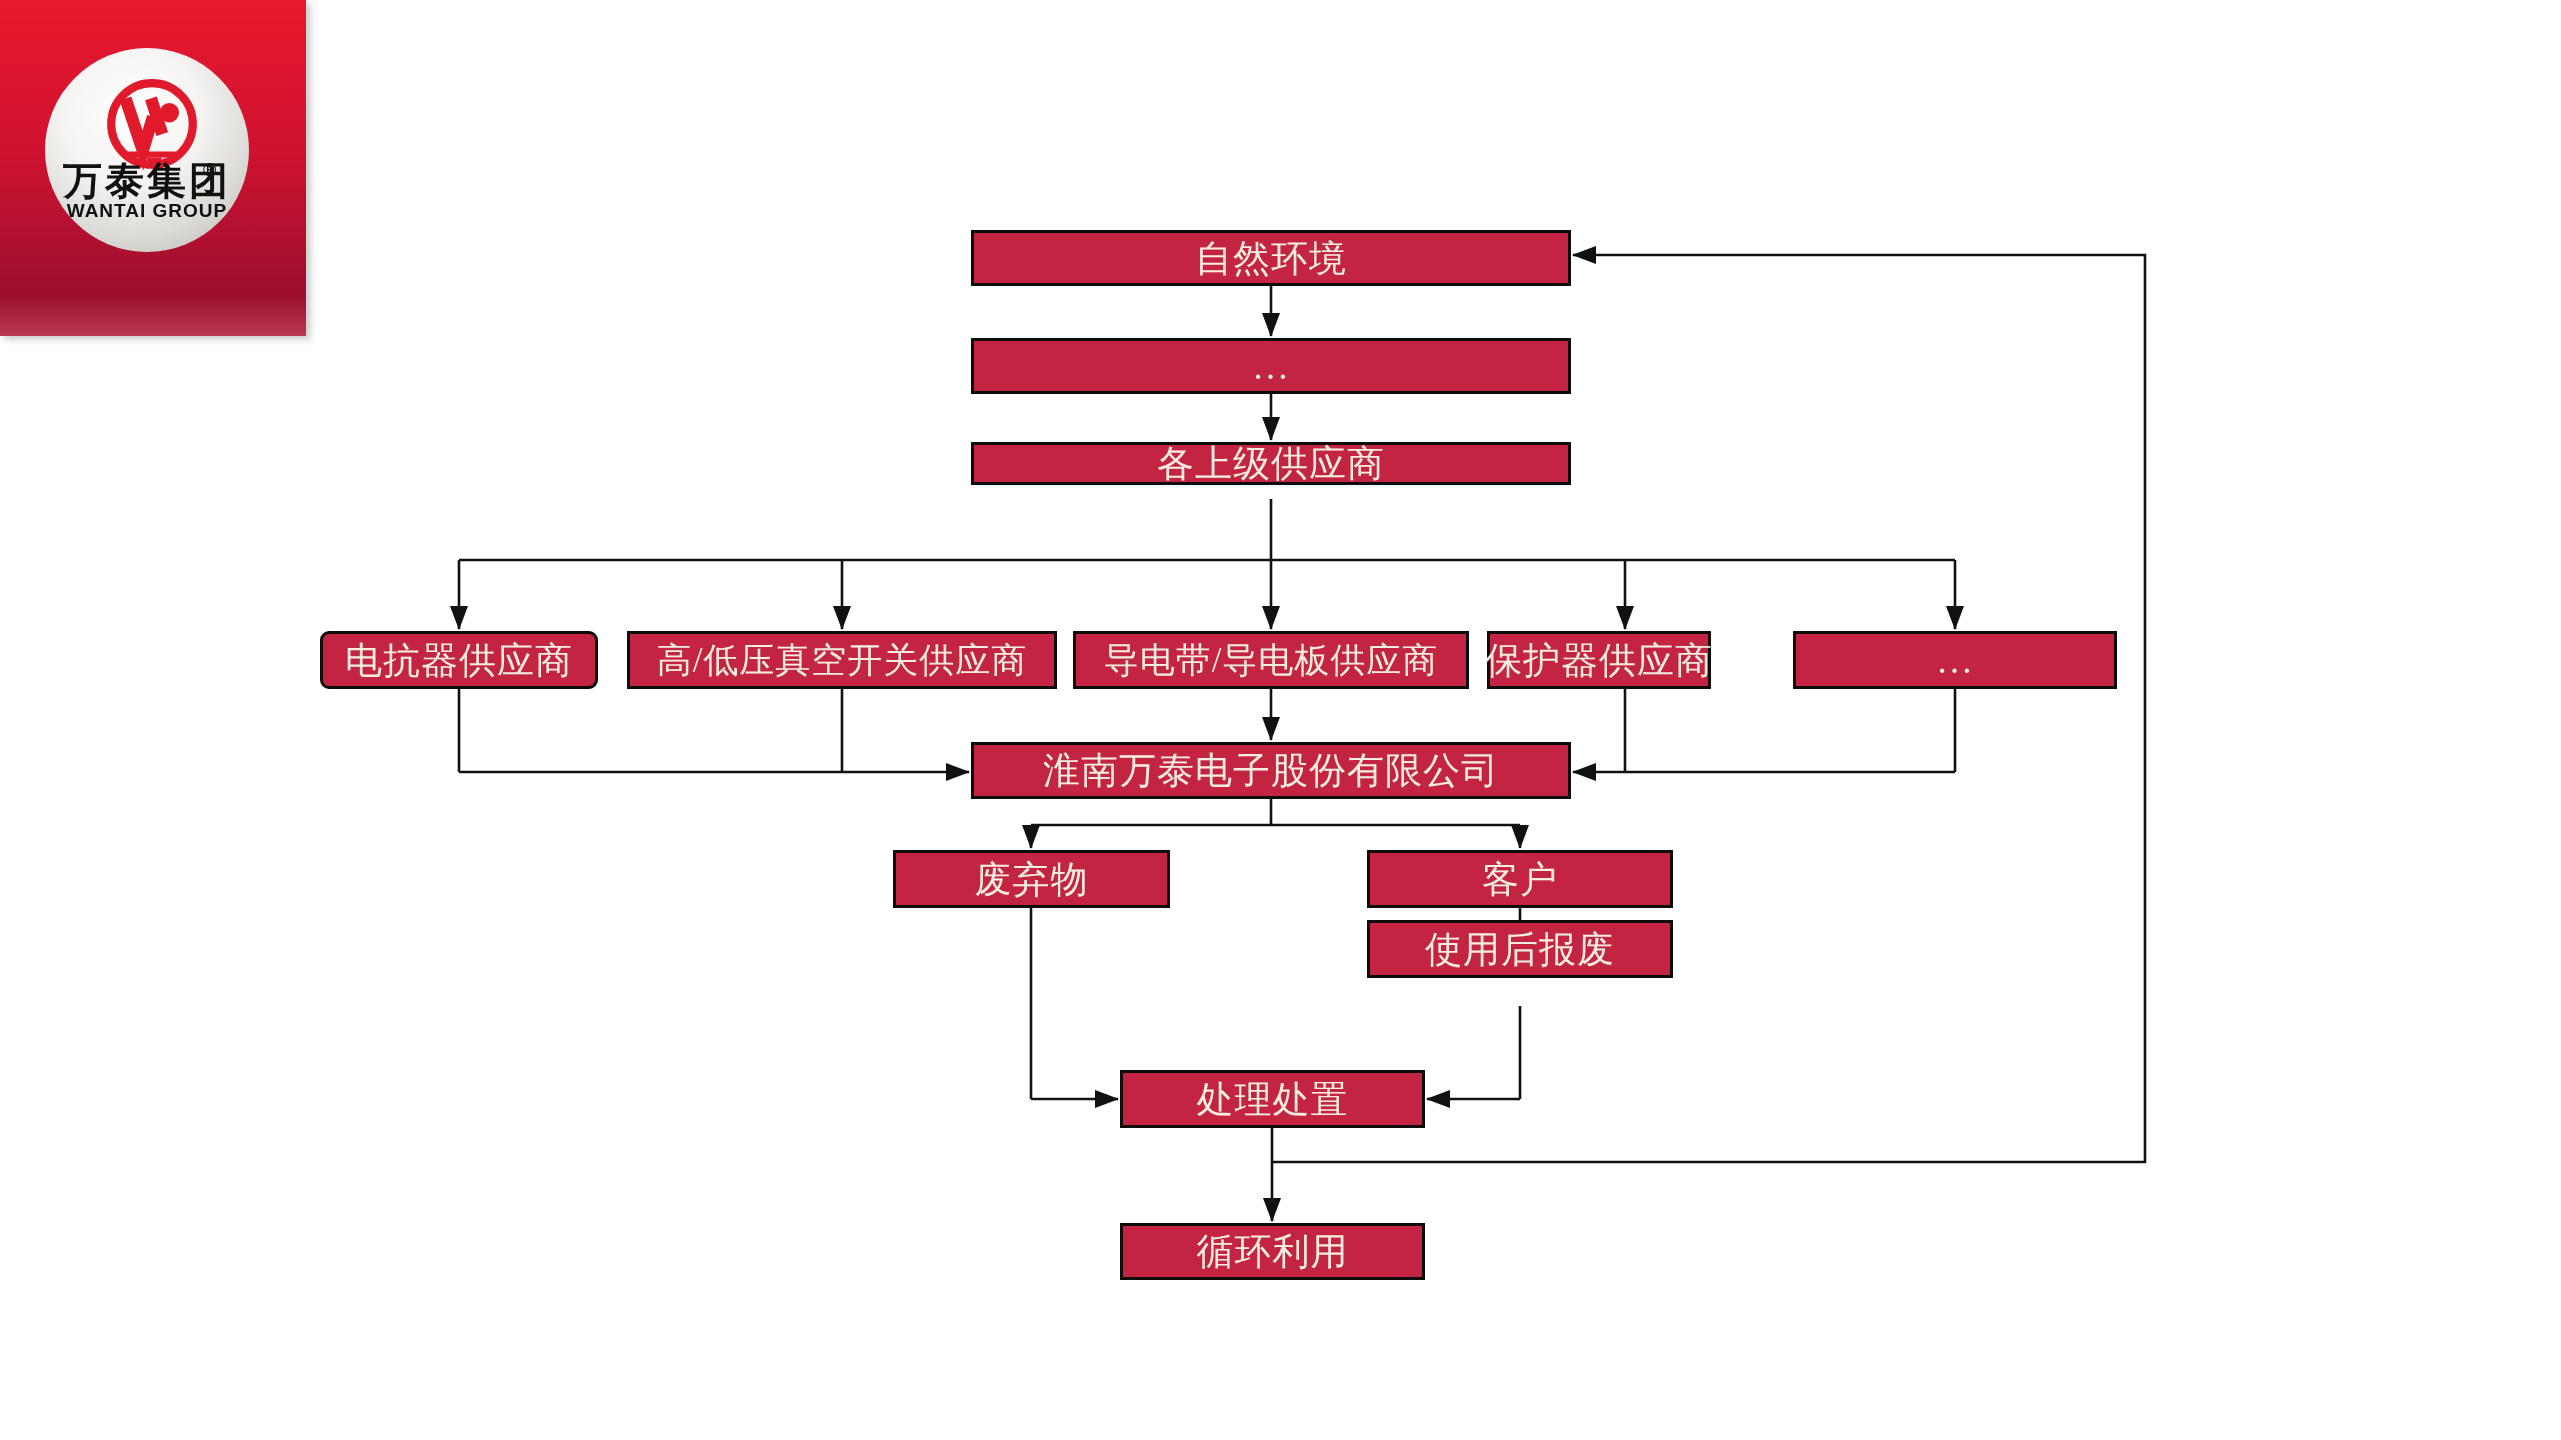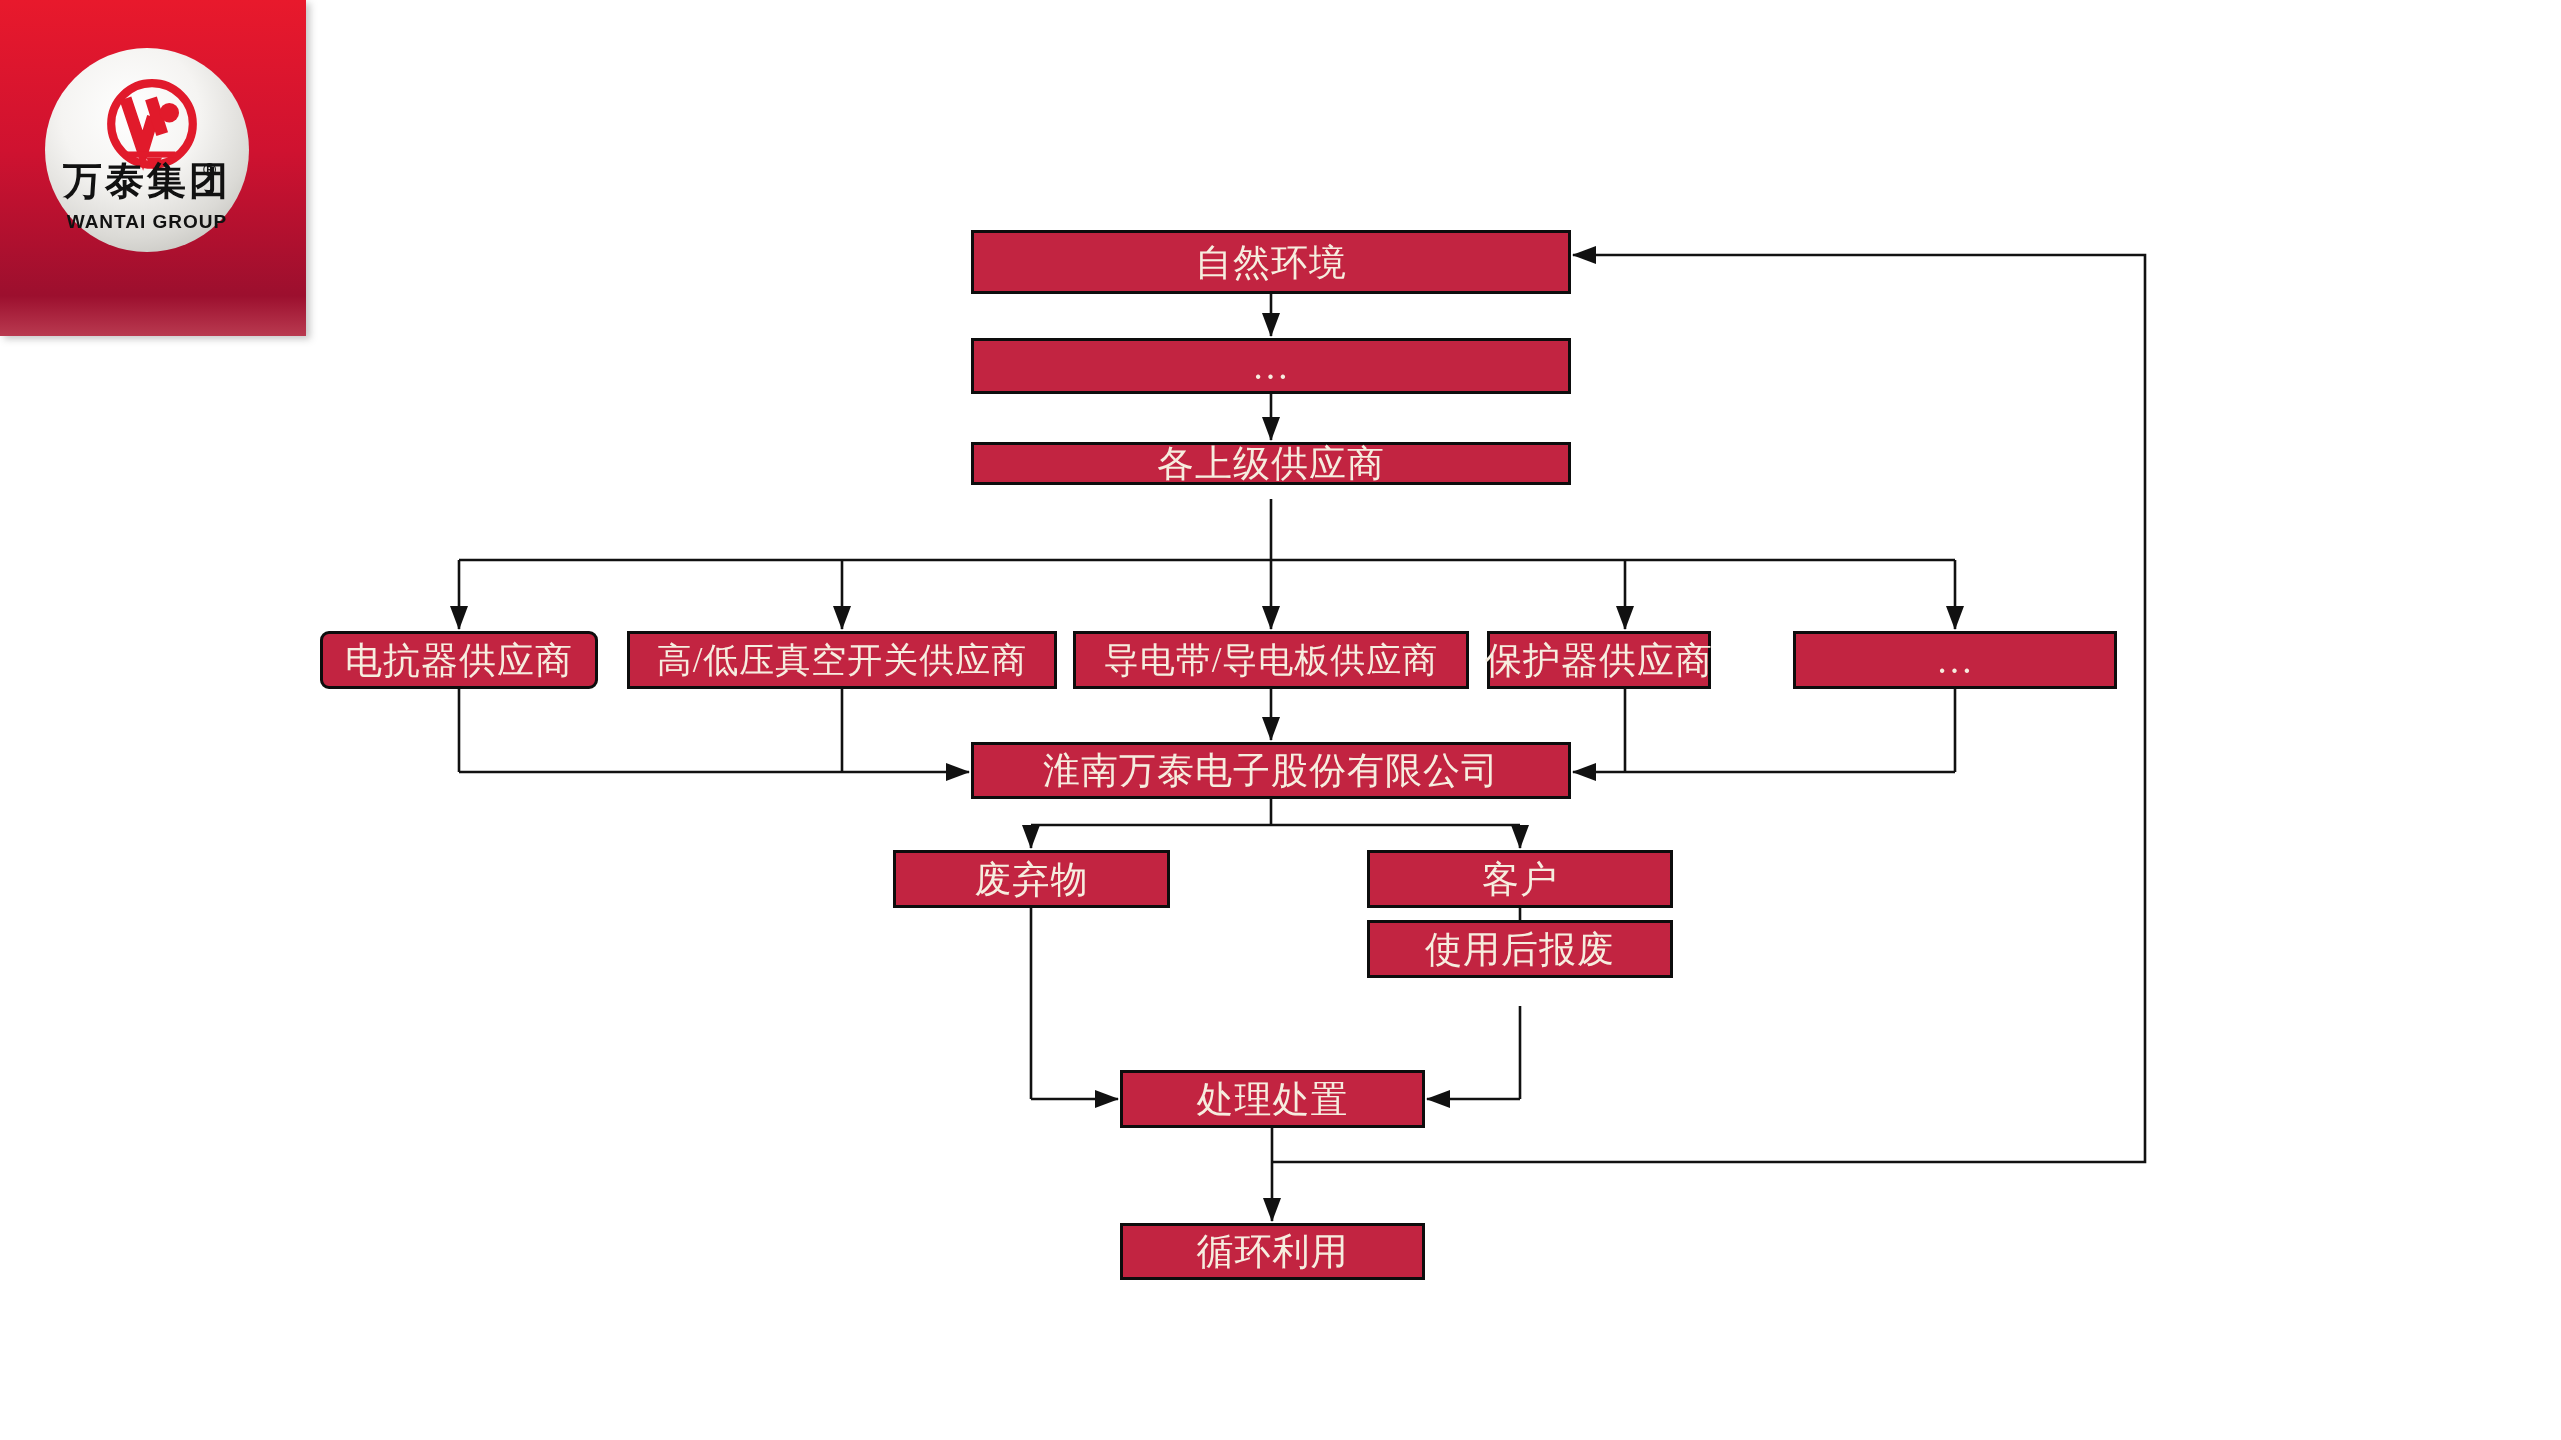--- a/index.html
+++ b/index.html
@@ -40,21 +40,21 @@
     background:radial-gradient(circle at 42% 32%, #ffffff 0%, #f5f4f2 38%, #dbdad6 68%, #b2b1ab 100%);
   }
   .logo-emblem{position:absolute;left:56px;top:28px;width:102px;height:102px;}
   .logo-reg{position:absolute;left:158px;top:112px;font-size:18px;font-weight:bold;color:var(--logo-text);}
   .logo-zh{
     position:absolute;left:0;top:106px;width:204px;text-align:center;
     font-size:39px;font-weight:900;letter-spacing:3px;color:var(--logo-text);
     font-family:"Liberation Sans",sans-serif;
   }
   .logo-en{
-    position:absolute;left:0;top:163px;width:204px;text-align:center;
+    position:absolute;left:0;top:152px;width:204px;text-align:center;
     font-size:19px;font-weight:bold;letter-spacing:1px;color:var(--logo-text);
     font-family:"Liberation Sans",sans-serif;
   }
 </style>
 </head>
 <body>
 
 <div class="canvas">
 
   <svg id="connectors" width="2561" height="1440" viewBox="0 0 2561 1440">
@@ -86,21 +86,21 @@
     <path d="M1271 689 V740" marker-end="url(#arr)"></path>
     <path d="M1031 825 V848" marker-end="url(#arr)"></path>
     <path d="M1520 825 V848" marker-end="url(#arr)"></path>
     <path d="M1031 1099 H1118" marker-end="url(#arr)"></path>
     <path d="M1520 908 V946" marker-end="url(#arr)"></path>
     <path d="M1520 1099 H1427" marker-end="url(#arr)"></path>
     <path d="M1272 1128 V1221" marker-end="url(#arr)"></path>
     <path d="M1272 1162 H2145 V255 H1573" marker-end="url(#arr)"></path>
   </svg>
 
-  <div class="node" style="left:971px;top:230px;width:600px;height:64px;">自然环境</div>
+  <div class="node" style="left:971px;top:230px;width:600px;height:56px;">自然环境</div>
 
   <div class="node" style="left:971px;top:338px;width:600px;height:56px;">…</div>
 
   <div class="node" style="left:971px;top:442px;width:600px;height:43px;">各上级供应商</div>
 
   <div class="node" style="left:320px;top:631px;width:278px;height:58px;border-radius:9px;">电抗器供应商</div>
 
   <div class="node small-text" style="left:627px;top:631px;width:430px;height:58px;">高/低压真空开关供应商</div>
 
   <div class="node small-text" style="left:1073px;top:631px;width:396px;height:58px;">导电带/导电板供应商</div>

